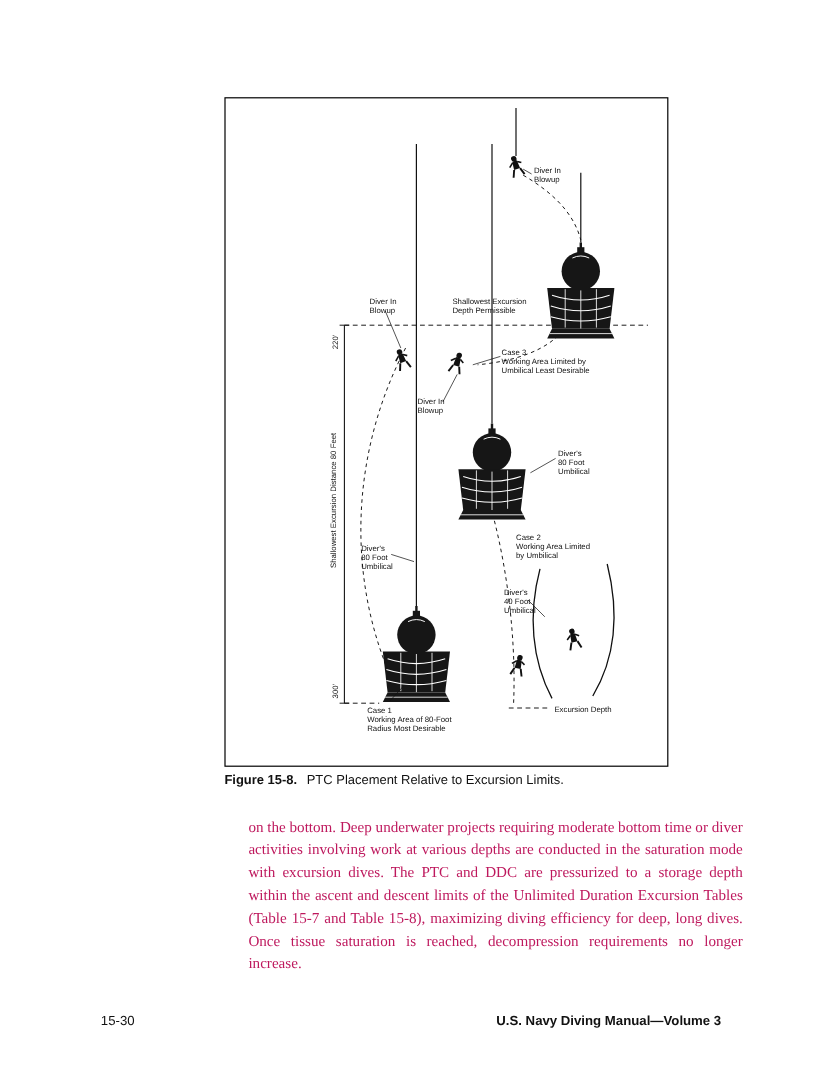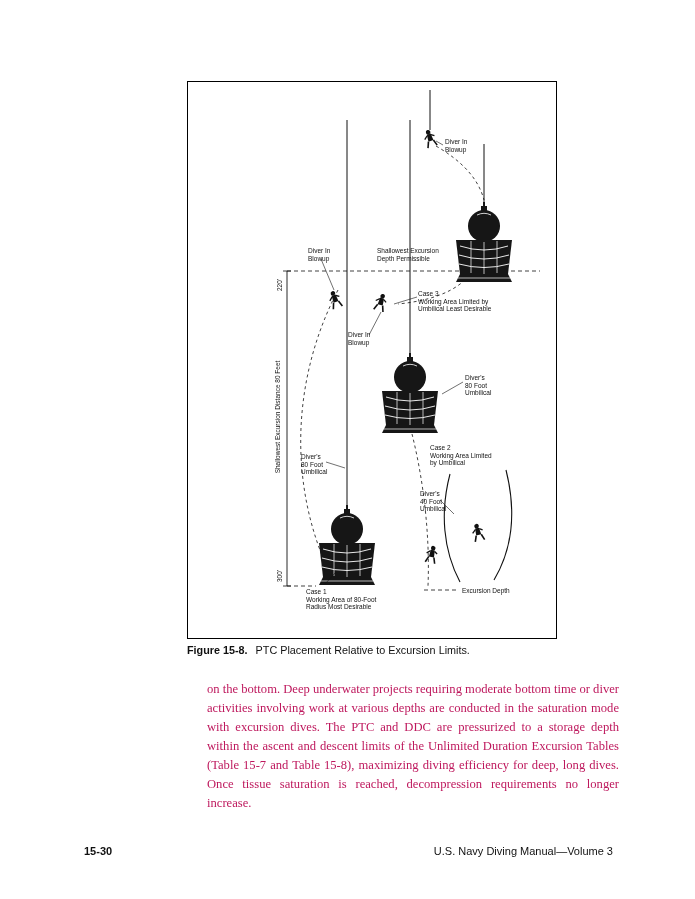--- a/index.html
+++ b/index.html
@@ -35,26 +35,26 @@
     width:412px;
     font-family:"Liberation Serif", serif;
     font-size:12.6px;
     line-height:19px;
     text-align:justify;
     color:#be185d;
   }
   .footer-left{
     position:absolute;
     left:60px;top:845px;
+    font-size:11px;font-weight:normal;
+  }
+  .footer-right{
+    position:absolute;
+    right:118px;top:845px;
     font-size:11px;font-weight:bold;
-  }
-  .footer-right{
-    position:absolute;
-    right:106px;top:845px;
-    font-size:11px;font-weight:normal;
   }
   
   text{
     font-family:"Liberation Sans", sans-serif;
     font-size:6.5px;
     fill:#111;
   }
 </style>
 </head>
 <body>

